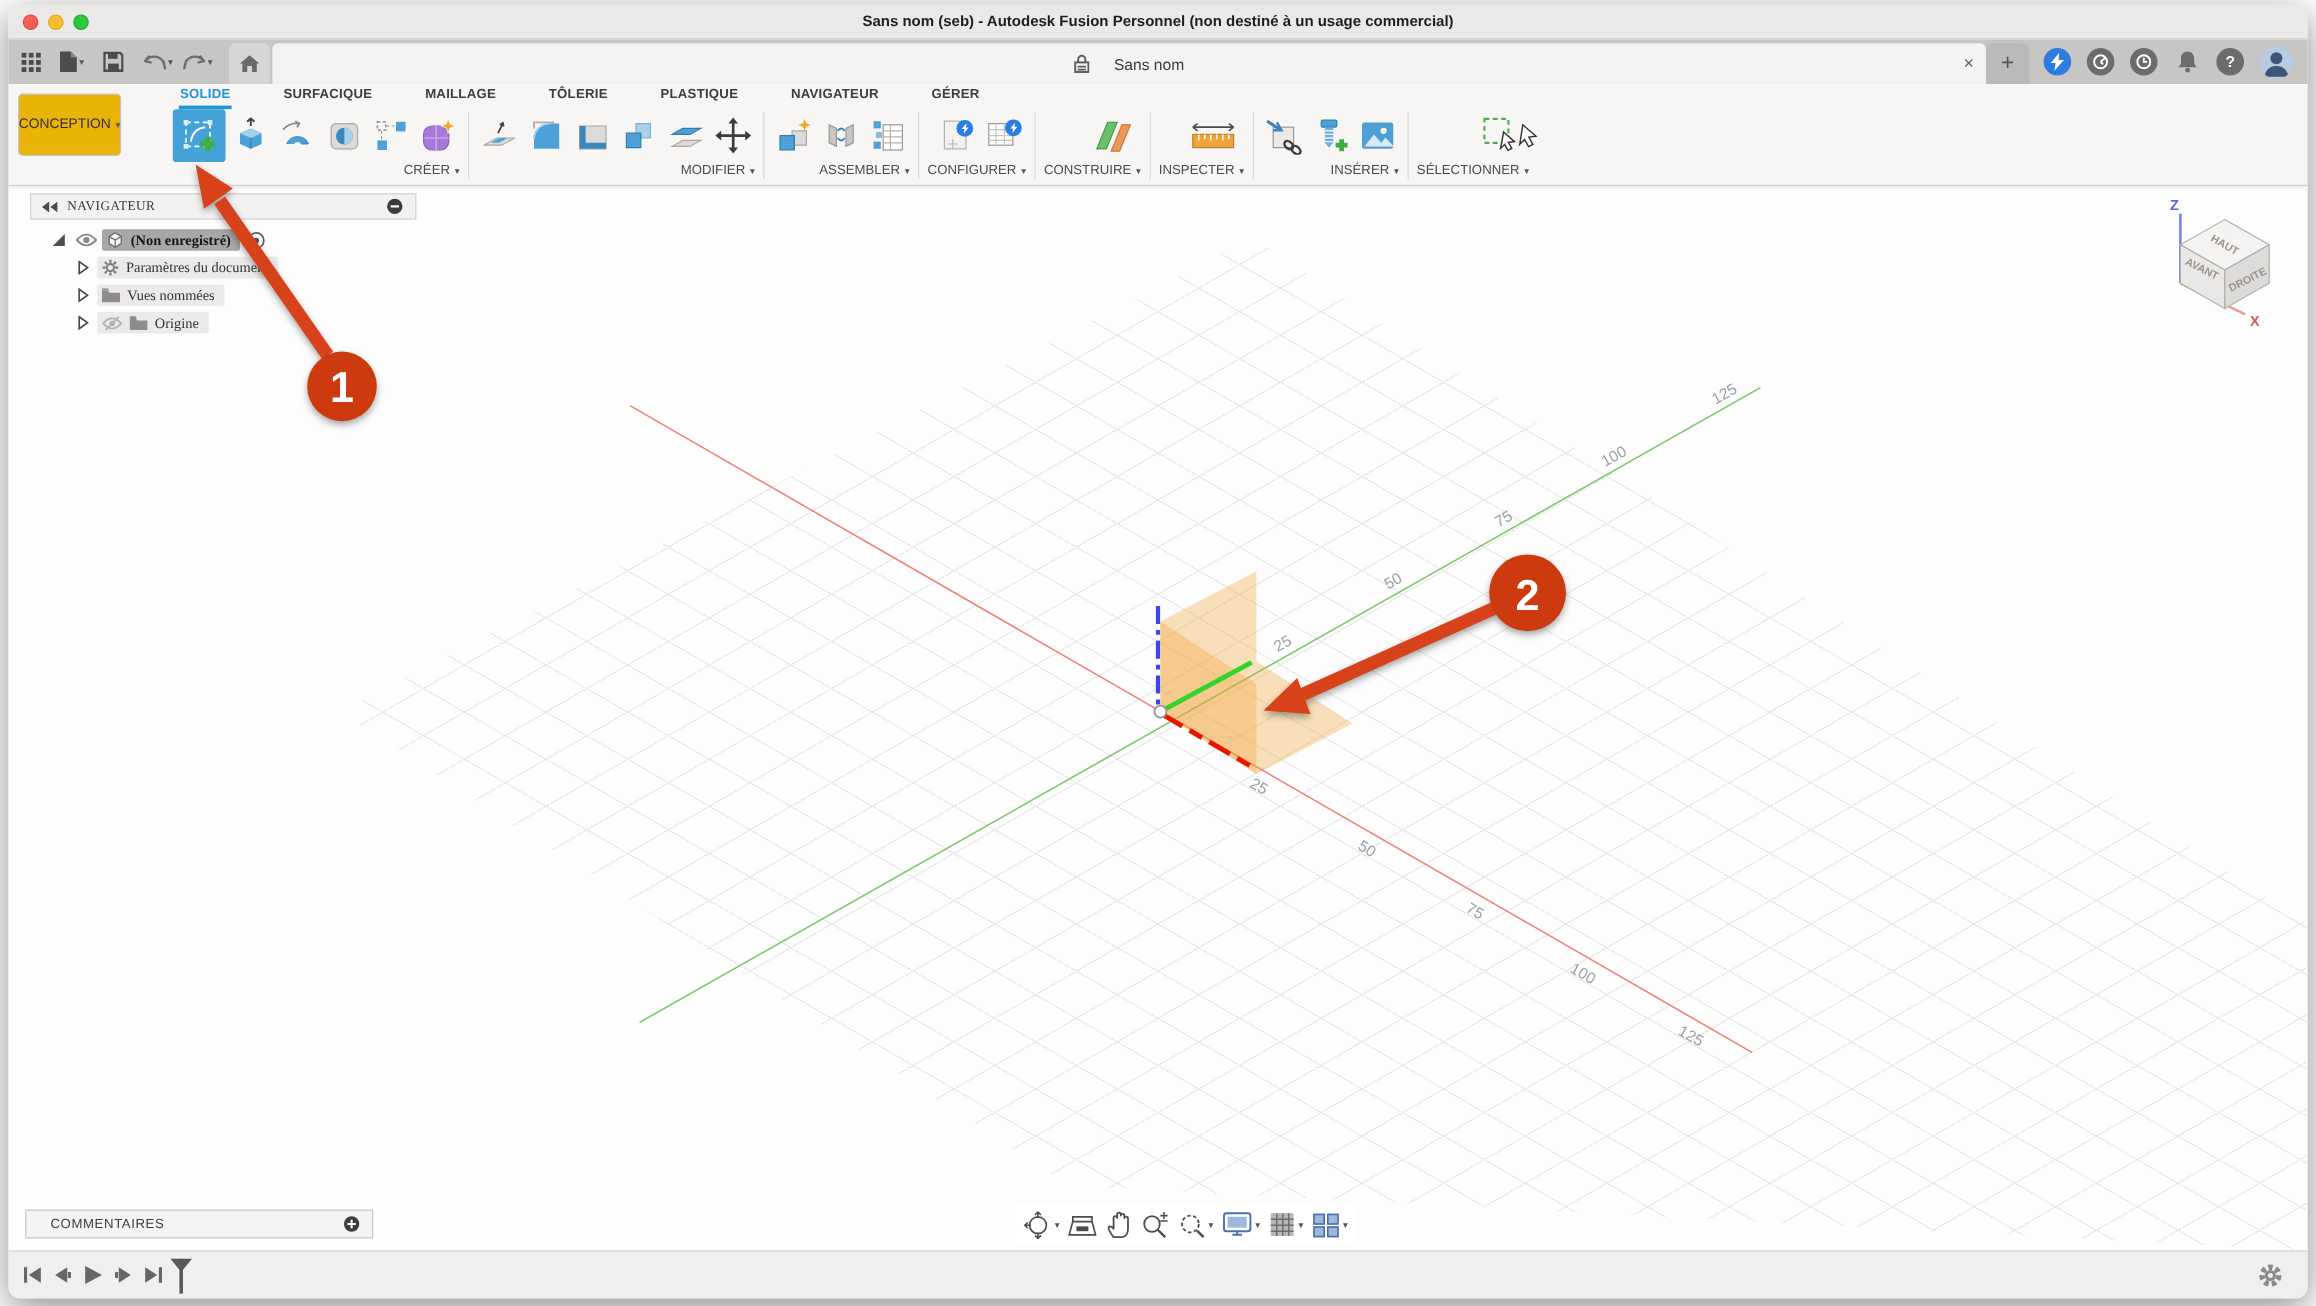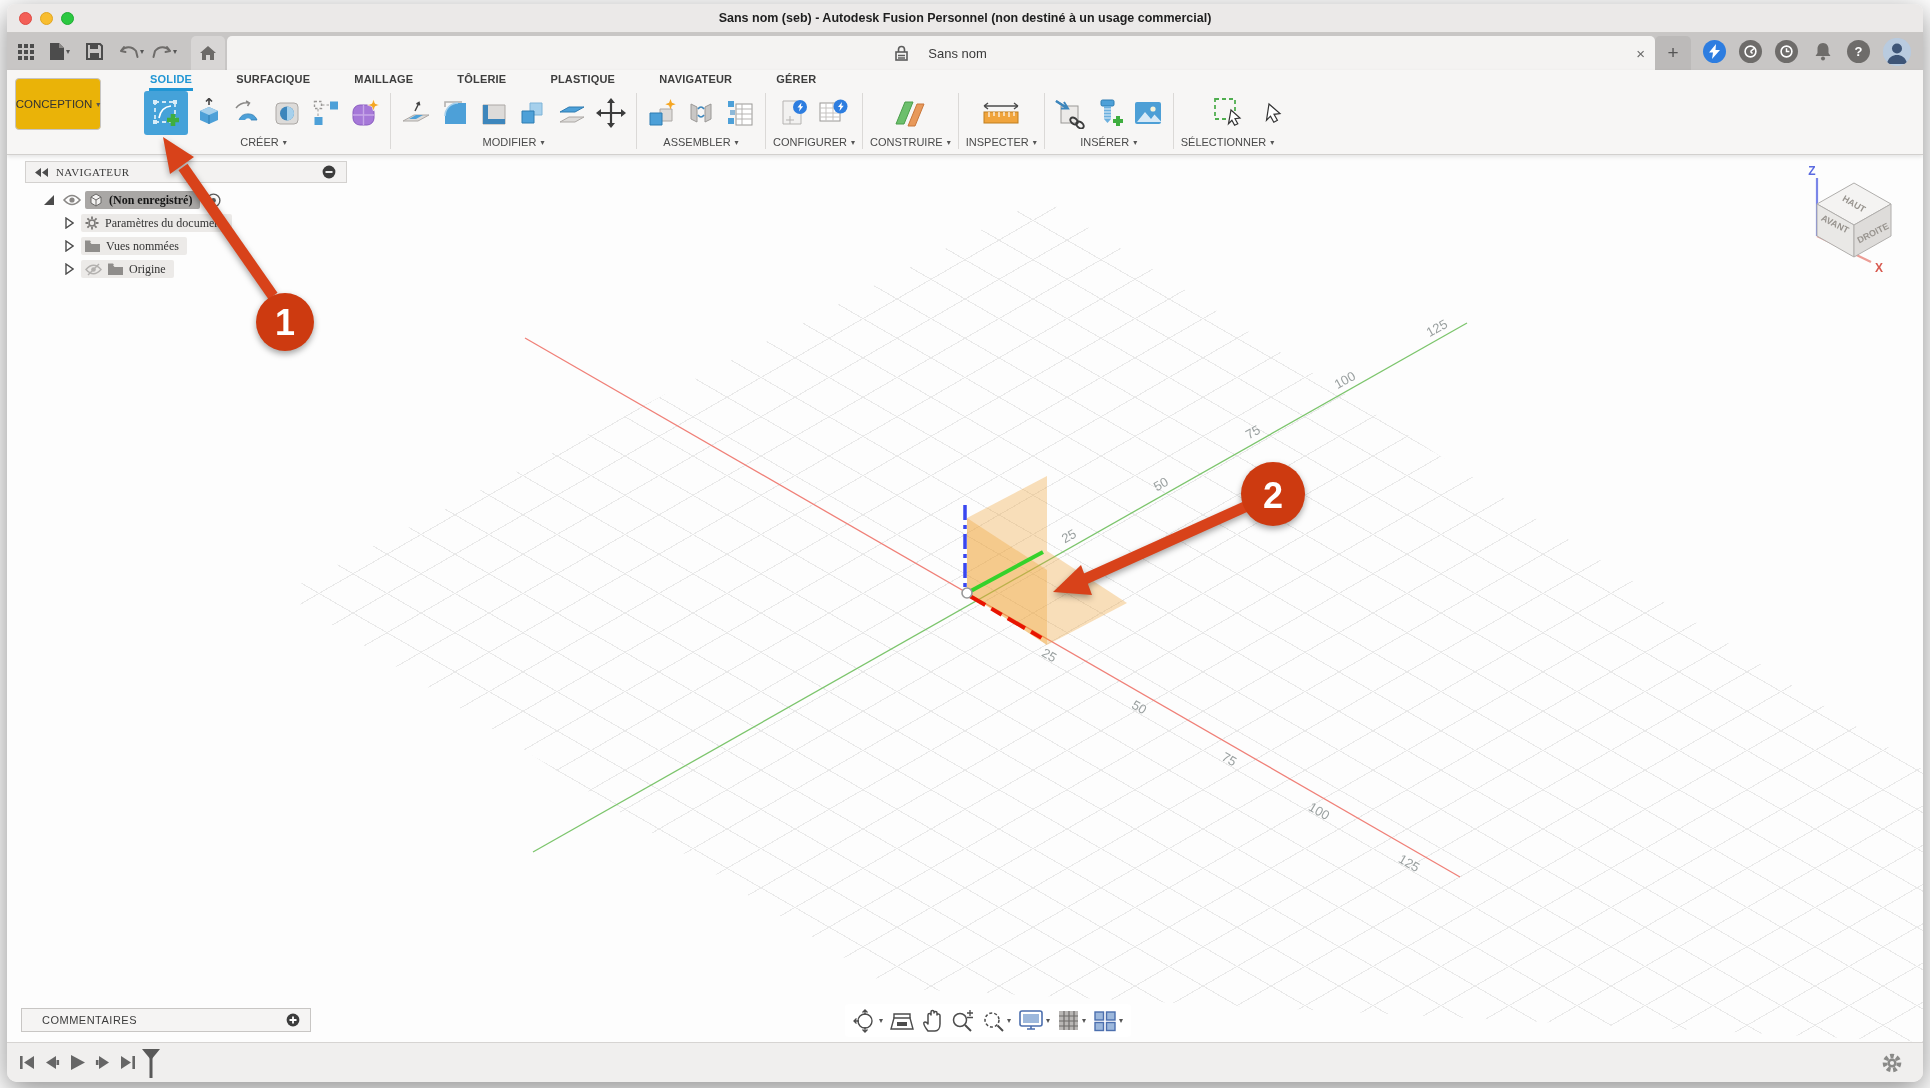--- a/index.html
+++ b/index.html
@@ -51,21 +51,21 @@
   .ribbon { height:85px; background:#f7f6f5; position:relative; flex:0 0 auto;
     border-bottom:1px solid #d2d0ce; box-shadow:0 2px 4px rgba(0,0,0,.10); z-index:5; }
   .conception { position:absolute; left:8px; top:8px; width:86px; height:52px;
     border:1px solid #c6c4c2; border-radius:4px; display:flex; align-items:center;
     justify-content:center; gap:4px; font-size:11.5px; color:#333; background:#eab308; }
   .rtabs { display:flex; gap:42px; padding-left:142px; height:21px; align-items:flex-start; }
   .rtab { font-size:11px; font-weight:bold; color:#3d3d3d; letter-spacing:.2px;
     padding:3px 1px; }
   .rtab.active { color:#2196d4; border-bottom:3px solid #2196d4; }
   .rtools { display:flex; align-items:flex-start; padding-left:130px; }
-  .grp { display:flex; flex-direction:column; align-items:center; padding:0 7px; }
+  .grp { display:flex; flex-direction:column; align-items:flex-end; padding:0 7px; }
   .ics { display:flex; align-items:center; gap:3px; height:44px; }
   .tool { width:36px; height:40px; display:flex; align-items:center; justify-content:center; }
   .tool.active { width:44px; height:44px; background:#45a2d9; border-radius:3px; }
   .glabel { margin-top:1px; font-size:11px; color:#4a4a4a; display:flex; gap:4px;
     align-items:center; white-space:nowrap; }
   .gsep { width:1px; height:56px; background:#dbd9d7; margin-top:2px; }
 
   
   .viewport { flex:1; position:relative; background:#fdfdfd; overflow:hidden; }
   .gridlayer { position:absolute; inset:0;

